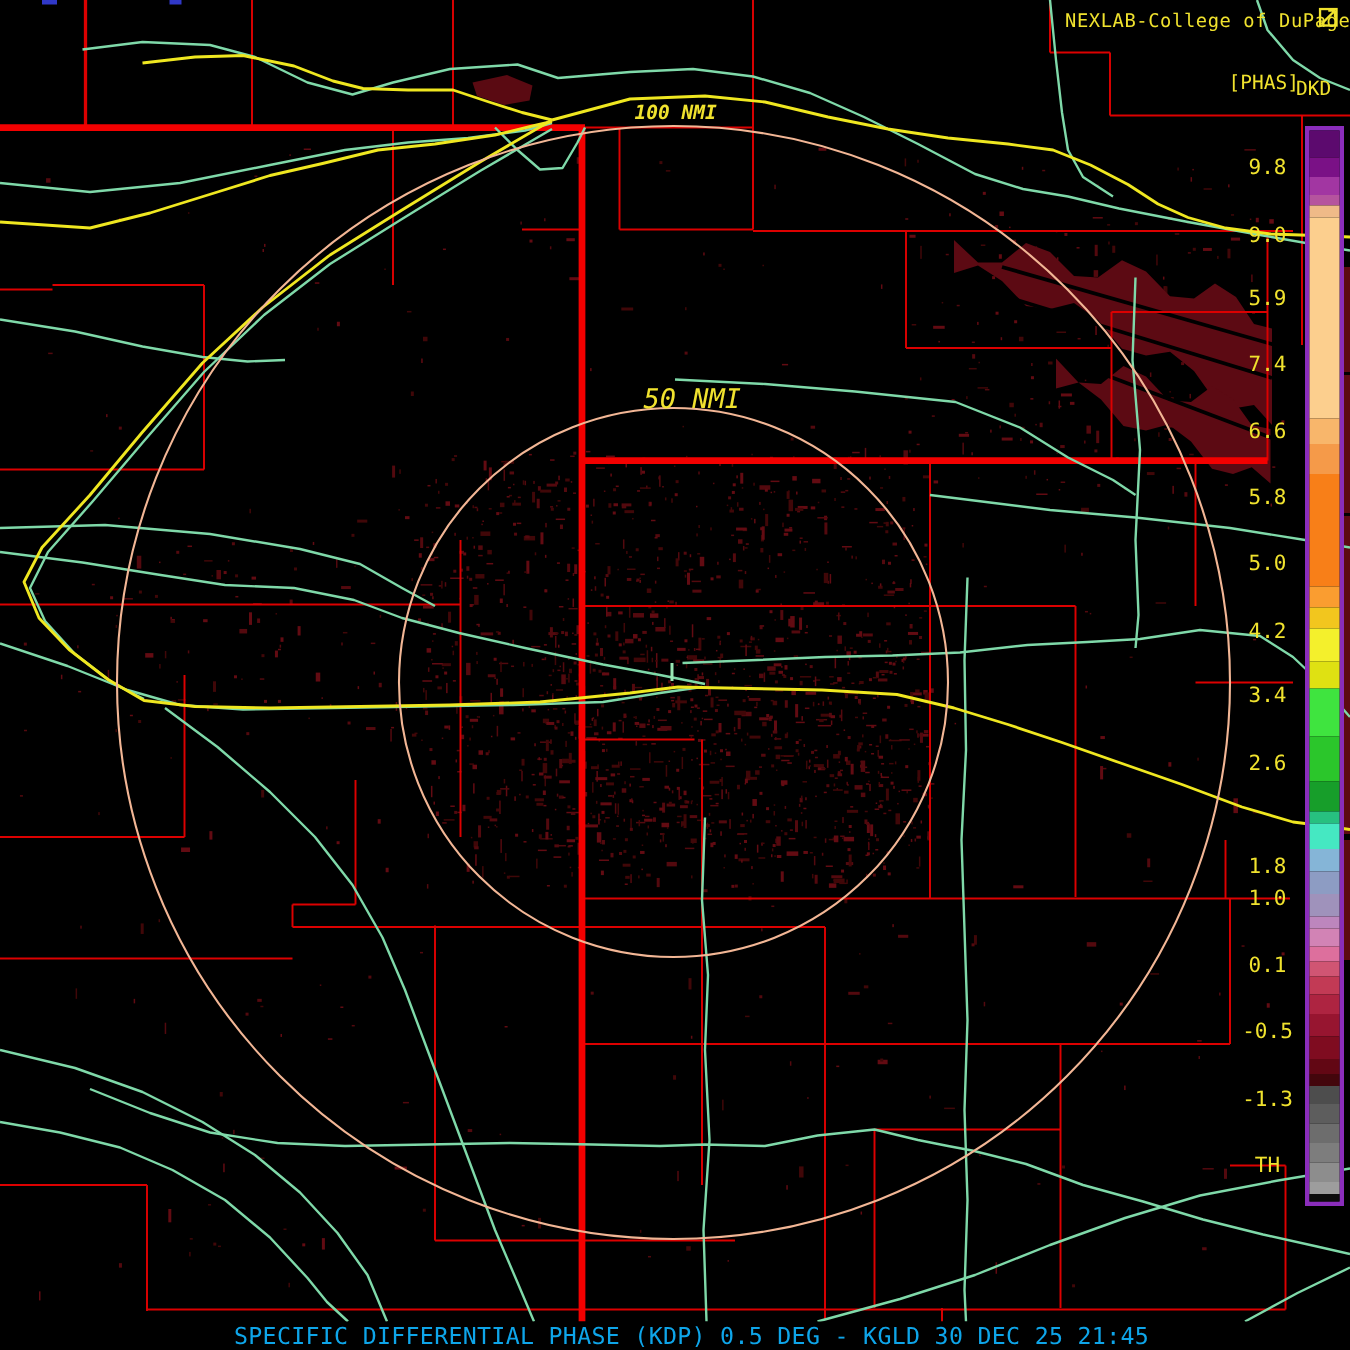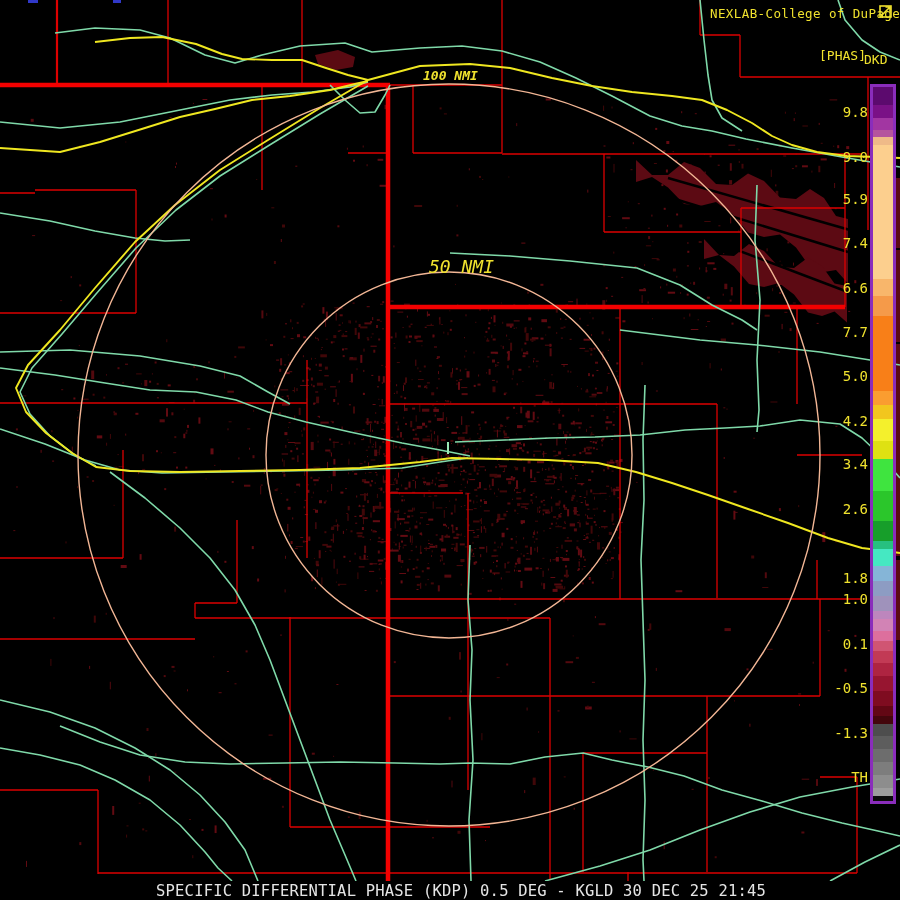--- a/index.html
+++ b/index.html
@@ -8,24 +8,24 @@
   #mapsvg{position:absolute;left:0;top:0;}
   .ytxt{position:absolute;color:#f0e22e;white-space:pre;}
   #title{left:710px;top:6px;font-size:12.5px;letter-spacing:.4px;}
   #logo{position:absolute;left:879px;top:5px;width:13px;height:13px;}
   #dkd{left:864px;top:52px;font-size:13px;}
   #phas{left:819px;top:48px;font-size:13px;}
   #nmi100{left:423px;top:68px;font-size:13px;font-weight:bold;font-style:italic;}
   #nmi50{left:429px;top:256px;font-size:18px;font-weight:normal;font-style:italic;}
   #colorbar{position:absolute;left:870px;top:84px;width:20px;border:3px solid #8a2dbb;background:#000;}
   #colorbar .seg{width:20px;}
-  .cblabel{position:absolute;width:46px;text-align:right;color:#f0e22e;font-size:14px;
+  .cblabel{position:absolute;width:46px;text-align:center;color:#f0e22e;font-size:14px;
            font-family:"DejaVu Sans Mono",monospace;}
   #statusbar{position:absolute;left:0;top:881px;width:900px;height:19px;background:#000;}
-  #statustext{position:absolute;left:156px;top:1px;color:#e5e5e5;font-size:15.5px;letter-spacing:.2px;white-space:pre;}
+  #statustext{position:absolute;left:156px;top:1px;color:#0ea5e9;font-size:15.5px;letter-spacing:.2px;white-space:pre;}
 </style>
 </head>
 <body>
 
 <div id="screen">
   <svg id="mapsvg" width="900" height="900">
       <rect x="342.7" y="355.1" width="2" height="2" fill="#53090e"></rect>
       <rect x="459.0" y="459.1" width="2" height="2" fill="#400708"></rect>
       <rect x="434.7" y="414.6" width="1" height="2" fill="#620b12"></rect>
       <rect x="494.5" y="324.8" width="1" height="1" fill="#400708"></rect>
@@ -2084,21 +2084,21 @@
       <div class="seg" style="height: 13px; background: rgb(141, 141, 141);"></div>
       <div class="seg" style="height: 8px; background: rgb(157, 157, 157);"></div>
       <div class="seg" style="height: 5px; background: rgb(12, 12, 12);"></div>
     </div>
   <div id="cblabels">
       <div class="cblabel" style="left: 822px; top: 104px;">9.8</div>
       <div class="cblabel" style="left: 822px; top: 149px;">9.0</div>
       <div class="cblabel" style="left: 822px; top: 191px;">5.9</div>
       <div class="cblabel" style="left: 822px; top: 235px;">7.4</div>
       <div class="cblabel" style="left: 822px; top: 280px;">6.6</div>
-      <div class="cblabel" style="left: 822px; top: 324px;">7.7</div>
+      <div class="cblabel" style="left: 822px; top: 324px;">5.8</div>
       <div class="cblabel" style="left: 822px; top: 368px;">5.0</div>
       <div class="cblabel" style="left: 822px; top: 413px;">4.2</div>
       <div class="cblabel" style="left: 822px; top: 456px;">3.4</div>
       <div class="cblabel" style="left: 822px; top: 501px;">2.6</div>
       <div class="cblabel" style="left: 822px; top: 546px; margin-top: 24px;">1.8</div>
       <div class="cblabel" style="left: 822px; top: 591px;">1.0</div>
       <div class="cblabel" style="left: 822px; top: 636px;">0.1</div>
       <div class="cblabel" style="left: 822px; top: 680px;">-0.5</div>
       <div class="cblabel" style="left: 822px; top: 725px;">-1.3</div>
       <div class="cblabel" style="left: 822px; top: 769px;">TH</div>

